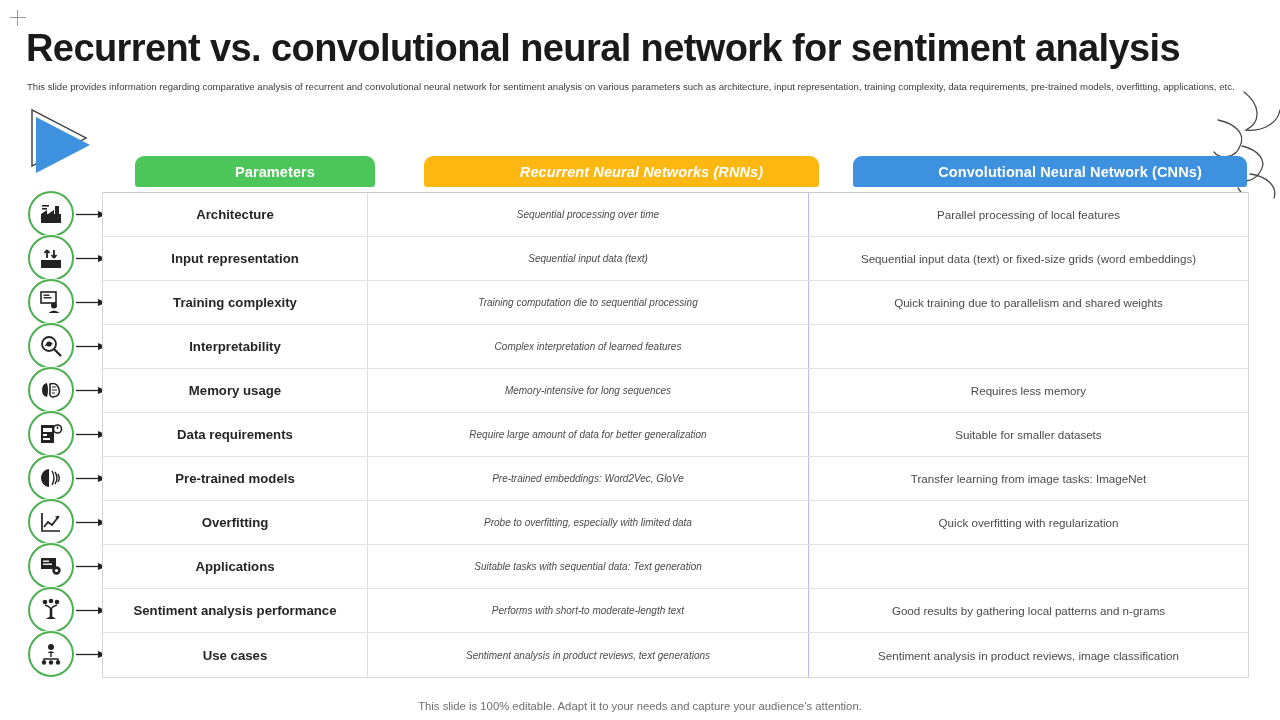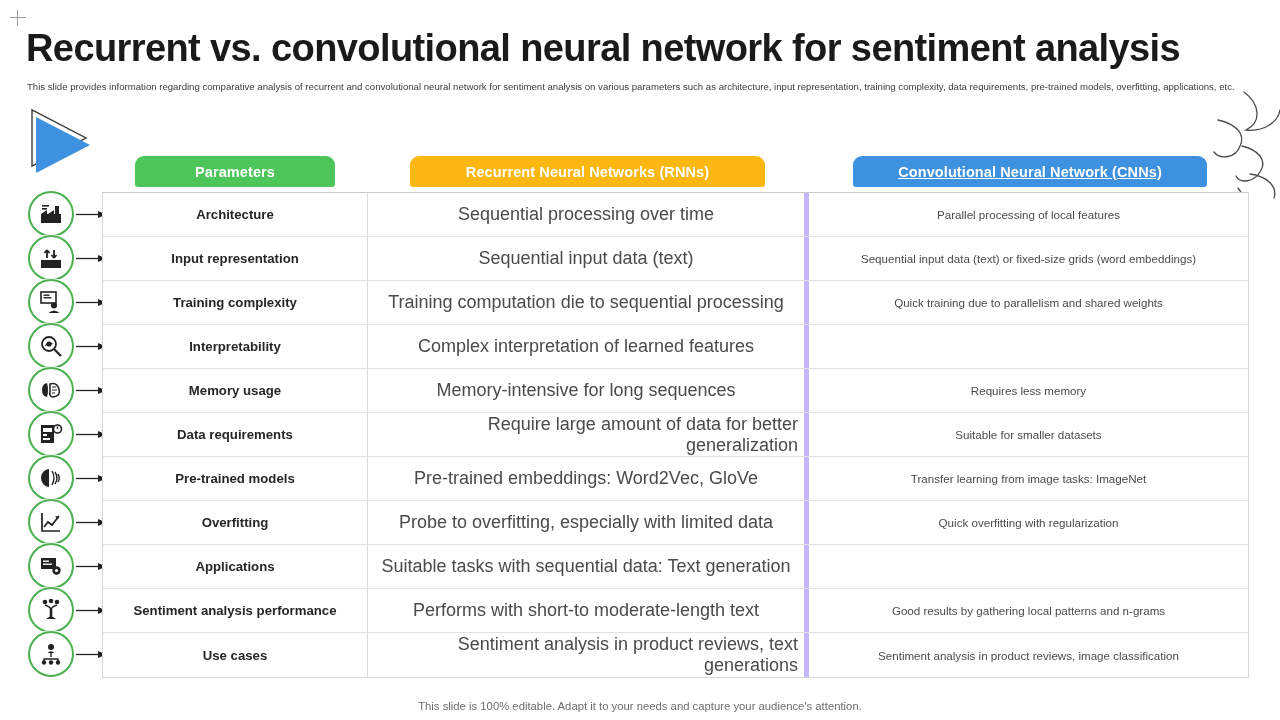--- a/index.html
+++ b/index.html
@@ -37,24 +37,25 @@
   
   .squiggle{position:absolute;right:-2px;top:88px;}
 
   
   .tab{
     position:absolute;top:156px;height:31px;
     border-radius:9px 9px 3px 3px;
     display:flex;align-items:center;justify-content:center;
     color:#ffffff;font-weight:bold;font-size:14.5px;
     letter-spacing:0.1px;
+    padding-left:40px;
   }
   .tab-params{left:135px;width:200px;}
-  .tab-rnn{left:410px;width:355px;}
-  .tab-cnn{left:853px;width:354px;text-decoration:underline;}
+  .tab-rnn{left:424px;width:355px;font-style:italic;}
+  .tab-cnn{left:853px;width:354px;}
 
   
   .table{
     position:absolute;left:102px;top:192px;
     width:1147px;
     border:1px solid #d7d7d7;
     border-top:1px solid #c9c9c9;
     box-sizing:border-box;
     background:#ffffff;
   }
@@ -71,22 +72,22 @@
     padding:0 6px;
     text-align:right;
   }
   .c-param{
     width:265px;
     border-right:1px solid #dcdcdc;
     font-size:13.2px;font-weight:bold;color:#262626;
   }
   .c-rnn{
     width:441px;
-    border-right:5px solid #c4b5fd;
-    font-size:18px;color:#4a4a4a;
+    border-right:1px solid #c4b5fd;
+    font-size:10px;color:#4a4a4a;font-style:italic;
   }
   .c-cnn{
     width:439px;
     font-size:11.6px;color:#4a4a4a;
   }
 
   
   .rail{position:absolute;left:28px;top:192px;width:72px;height:486px;}
   .node{
     position:absolute;left:0;width:46px;height:46px;

